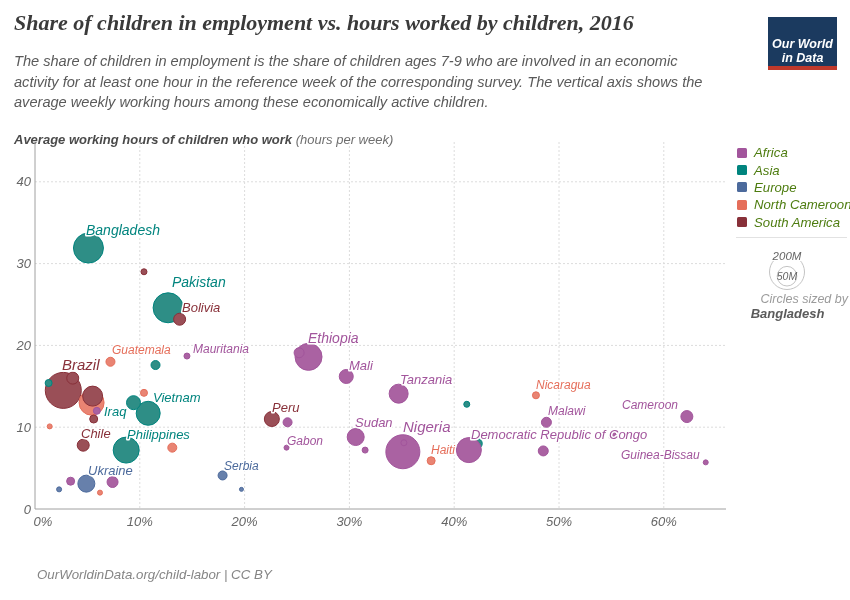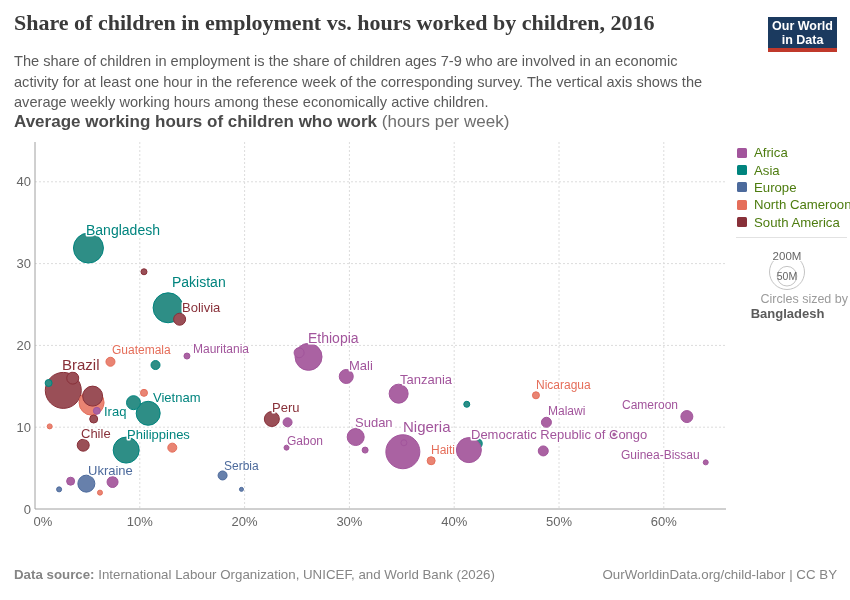--- a/index.html
+++ b/index.html
@@ -1,25 +1,25 @@
 <!DOCTYPE html>
 <html><head>
 <meta charset="utf-8">
 <style>
   html,body{margin:0;padding:0;background:#fff;}
   .page{position:relative;width:850px;height:600px;background:#fff;overflow:hidden;
-        font-family:"Liberation Sans",sans-serif;}
+        font-family:"Liberation Sans",sans-serif;font-style:italic;}
   .title{position:absolute;left:14px;top:10px;width:740px;
          font-family:"Liberation Serif",serif;font-weight:700;font-size:22px;color:#3a3a3a;}
   .subtitle{position:absolute;left:14px;top:51px;width:720px;font-size:14.6px;line-height:1.42;
             color:#5a5a5a;white-space:pre-line;}
   .logo{position:absolute;left:768px;top:17px;width:69px;background:#1b3a5f;color:#fff;
         text-align:center;font-size:12.5px;font-weight:700;line-height:14px;
-        padding:2px 0 1px 0;border-bottom:4px solid #c0392b;cursor:pointer;}
-  .yaxis-title{position:absolute;left:14px;top:112px;font-size:17px;color:#4a4a4a;}
+        padding:20px 0 1px 0;border-bottom:4px solid #c0392b;cursor:pointer;}
+  .yaxis-title{position:absolute;left:14px;top:132px;font-size:13px;color:#4a4a4a;}
   .yaxis-title .bold{font-weight:700;color:#4a4a4a;}
   .yaxis-title .unit{font-weight:400;color:#6e6e6e;}
   .xaxis-title{position:absolute;left:0;top:535px;width:760px;text-align:center;
                font-size:13.5px;font-weight:700;color:#4a4a4a;}
   svg.chart{position:absolute;left:0;top:0;}
   .grid{stroke:#dcdcdc;stroke-width:1;stroke-dasharray:2,2;fill:none;}
   .axis{stroke:#a0a0a0;stroke-width:1;}
   .tick{fill:#666;font-size:13px;font-family:"Liberation Sans",sans-serif;}
   .clabel{font-family:"Liberation Sans",sans-serif;font-weight:400;
           paint-order:stroke;stroke:#ffffff;stroke-width:3px;stroke-linejoin:round;}
@@ -186,19 +186,16 @@
       <div class="legend-row">
         <span class="legend-swatch" style="background: rgb(136, 48, 57);"></span>
         <span class="legend-label">South America</span>
       </div>
     </div>
   <div class="legend-divider"></div>
   <div class="size-caption">Circles sized by</div>
   <div class="size-caption-bold">Bangladesh</div>
 
   <div class="footer">
-    <div>
-      <span class="bold">Data source:</span><span> International Labour Organization, UNICEF, and World Bank (2026)</span>
-    </div>
     <div class="footer-right">OurWorldinData.org/child-labor | CC BY</div>
   </div>
 
 </div>
 
 </body></html>

